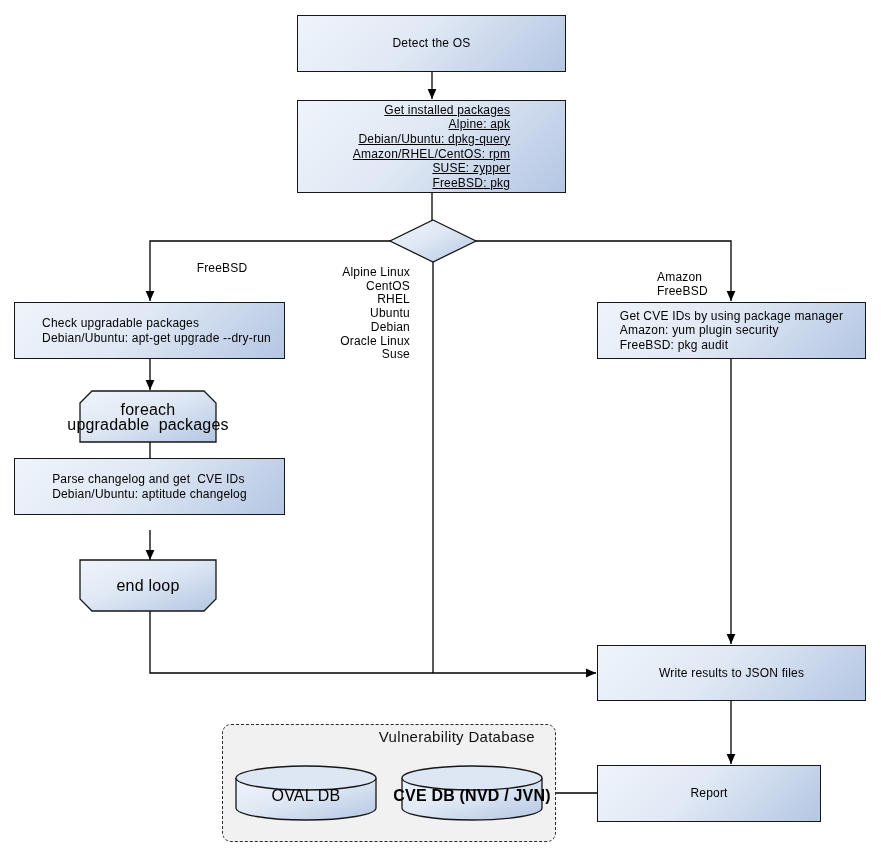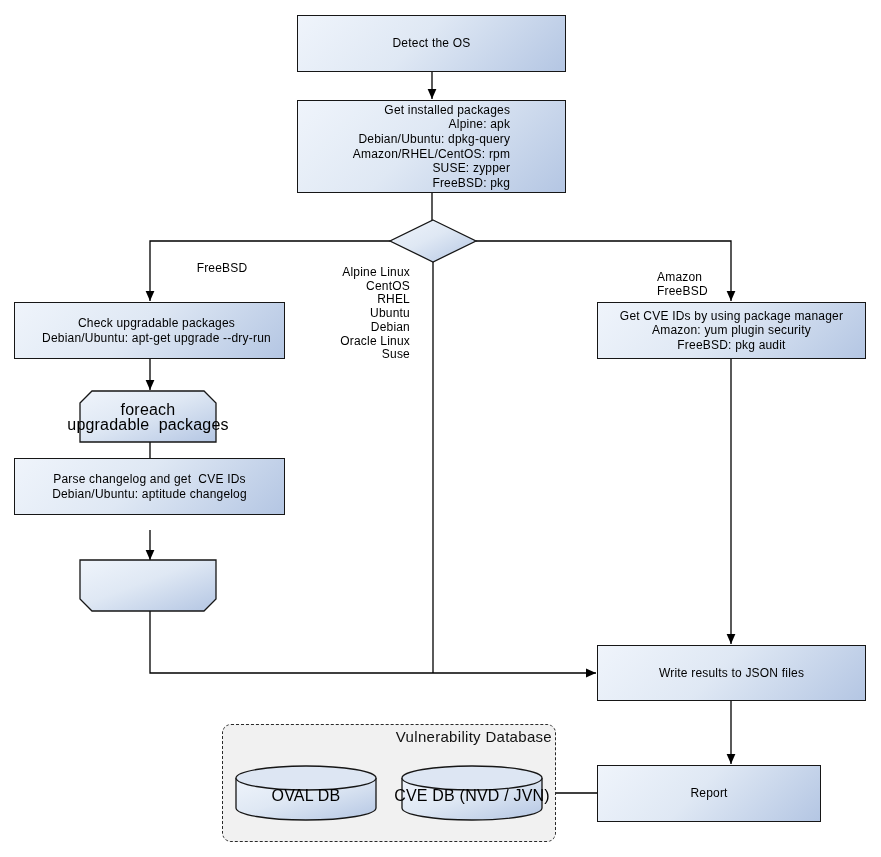--- a/index.html
+++ b/index.html
@@ -8,39 +8,39 @@
     font-family:"Liberation Sans", sans-serif;color:#000;
   }
   #connector-layer{position:absolute;left:0;top:0;z-index:2;}
   .node{
     position:absolute;box-sizing:border-box;z-index:3;
     border:1px solid #161616;
     background:linear-gradient(135deg,#eff4fb 0%,#dfe8f4 45%,#b4c6e3 100%);
     display:flex;align-items:center;justify-content:center;
     font-size:12px;line-height:14.6px;letter-spacing:0.2px;
   }
-  .node .label{white-space:pre;text-align:center;}
-  .node .label.align-right{text-align:right;}
+  .node .label{white-space:pre;}
+  .node .label.align-right{text-align:right;text-decoration:underline;}
   .shape-label{
     position:absolute;z-index:4;display:flex;align-items:center;justify-content:center;
     font-size:16px;line-height:15px;letter-spacing:0.2px;background:transparent;pointer-events:none;
   }
   .shape-label .label{white-space:pre;text-align:center;}
   .edge-label{
     position:absolute;z-index:4;font-size:12px;line-height:13.7px;letter-spacing:0.2px;white-space:pre;
   }
   .edge-label.align-right{text-align:right;}
   .edge-label.align-center{text-align:center;}
   #vuln-group{
     position:absolute;z-index:1;box-sizing:border-box;
     left:222px;top:724px;width:334px;height:118px;
     background:#f1f1f1;border:1px dashed #2a2a2a;border-radius:9px;
   }
   #vuln-group-title{
-    margin-top:3px;padding-right:3px;text-align:right;
+    margin-top:3px;padding-right:20px;text-align:right;
     font-size:15px;letter-spacing:0.3px;color:#111;
   }
 </style>
 </head>
 <body>
 
 <div id="canvas">
 
   <div id="vuln-group">
     <div id="vuln-group-title">Vulnerability Database</div>
@@ -119,26 +119,29 @@
 
   <div class="node" style="left:597px;top:765px;width:224px;height:57px;">
     <div class="label">Report</div>
   </div>
 
   <div class="shape-label" style="left:80px;top:391px;width:136px;height:51px;">
     <div class="label">foreach
 upgradable  packages</div>
   </div>
 
+  <div class="shape-label" style="left:80px;top:560px;width:136px;height:51px;">
+    <div class="label">end loop</div>
+  </div>
 
   <div class="shape-label" style="left:236px;top:780px;width:140px;height:30px;">
     <div class="label">OVAL DB</div>
   </div>
 
-  <div class="shape-label" style="left:402px;top:780px;width:140px;height:30px;">
+  <div class="shape-label" style="left:402px;top:780px;width:140px;height:30px;font-weight:bold;">
     <div class="label">CVE DB (NVD / JVN)</div>
   </div>
 
   <div class="edge-label align-center" style="left:172px;top:262px;width:100px;">FreeBSD</div>
 
   <div class="edge-label align-right" style="left:290px;top:266px;width:120px;">Alpine Linux
 CentOS
 RHEL
 Ubuntu
 Debian

